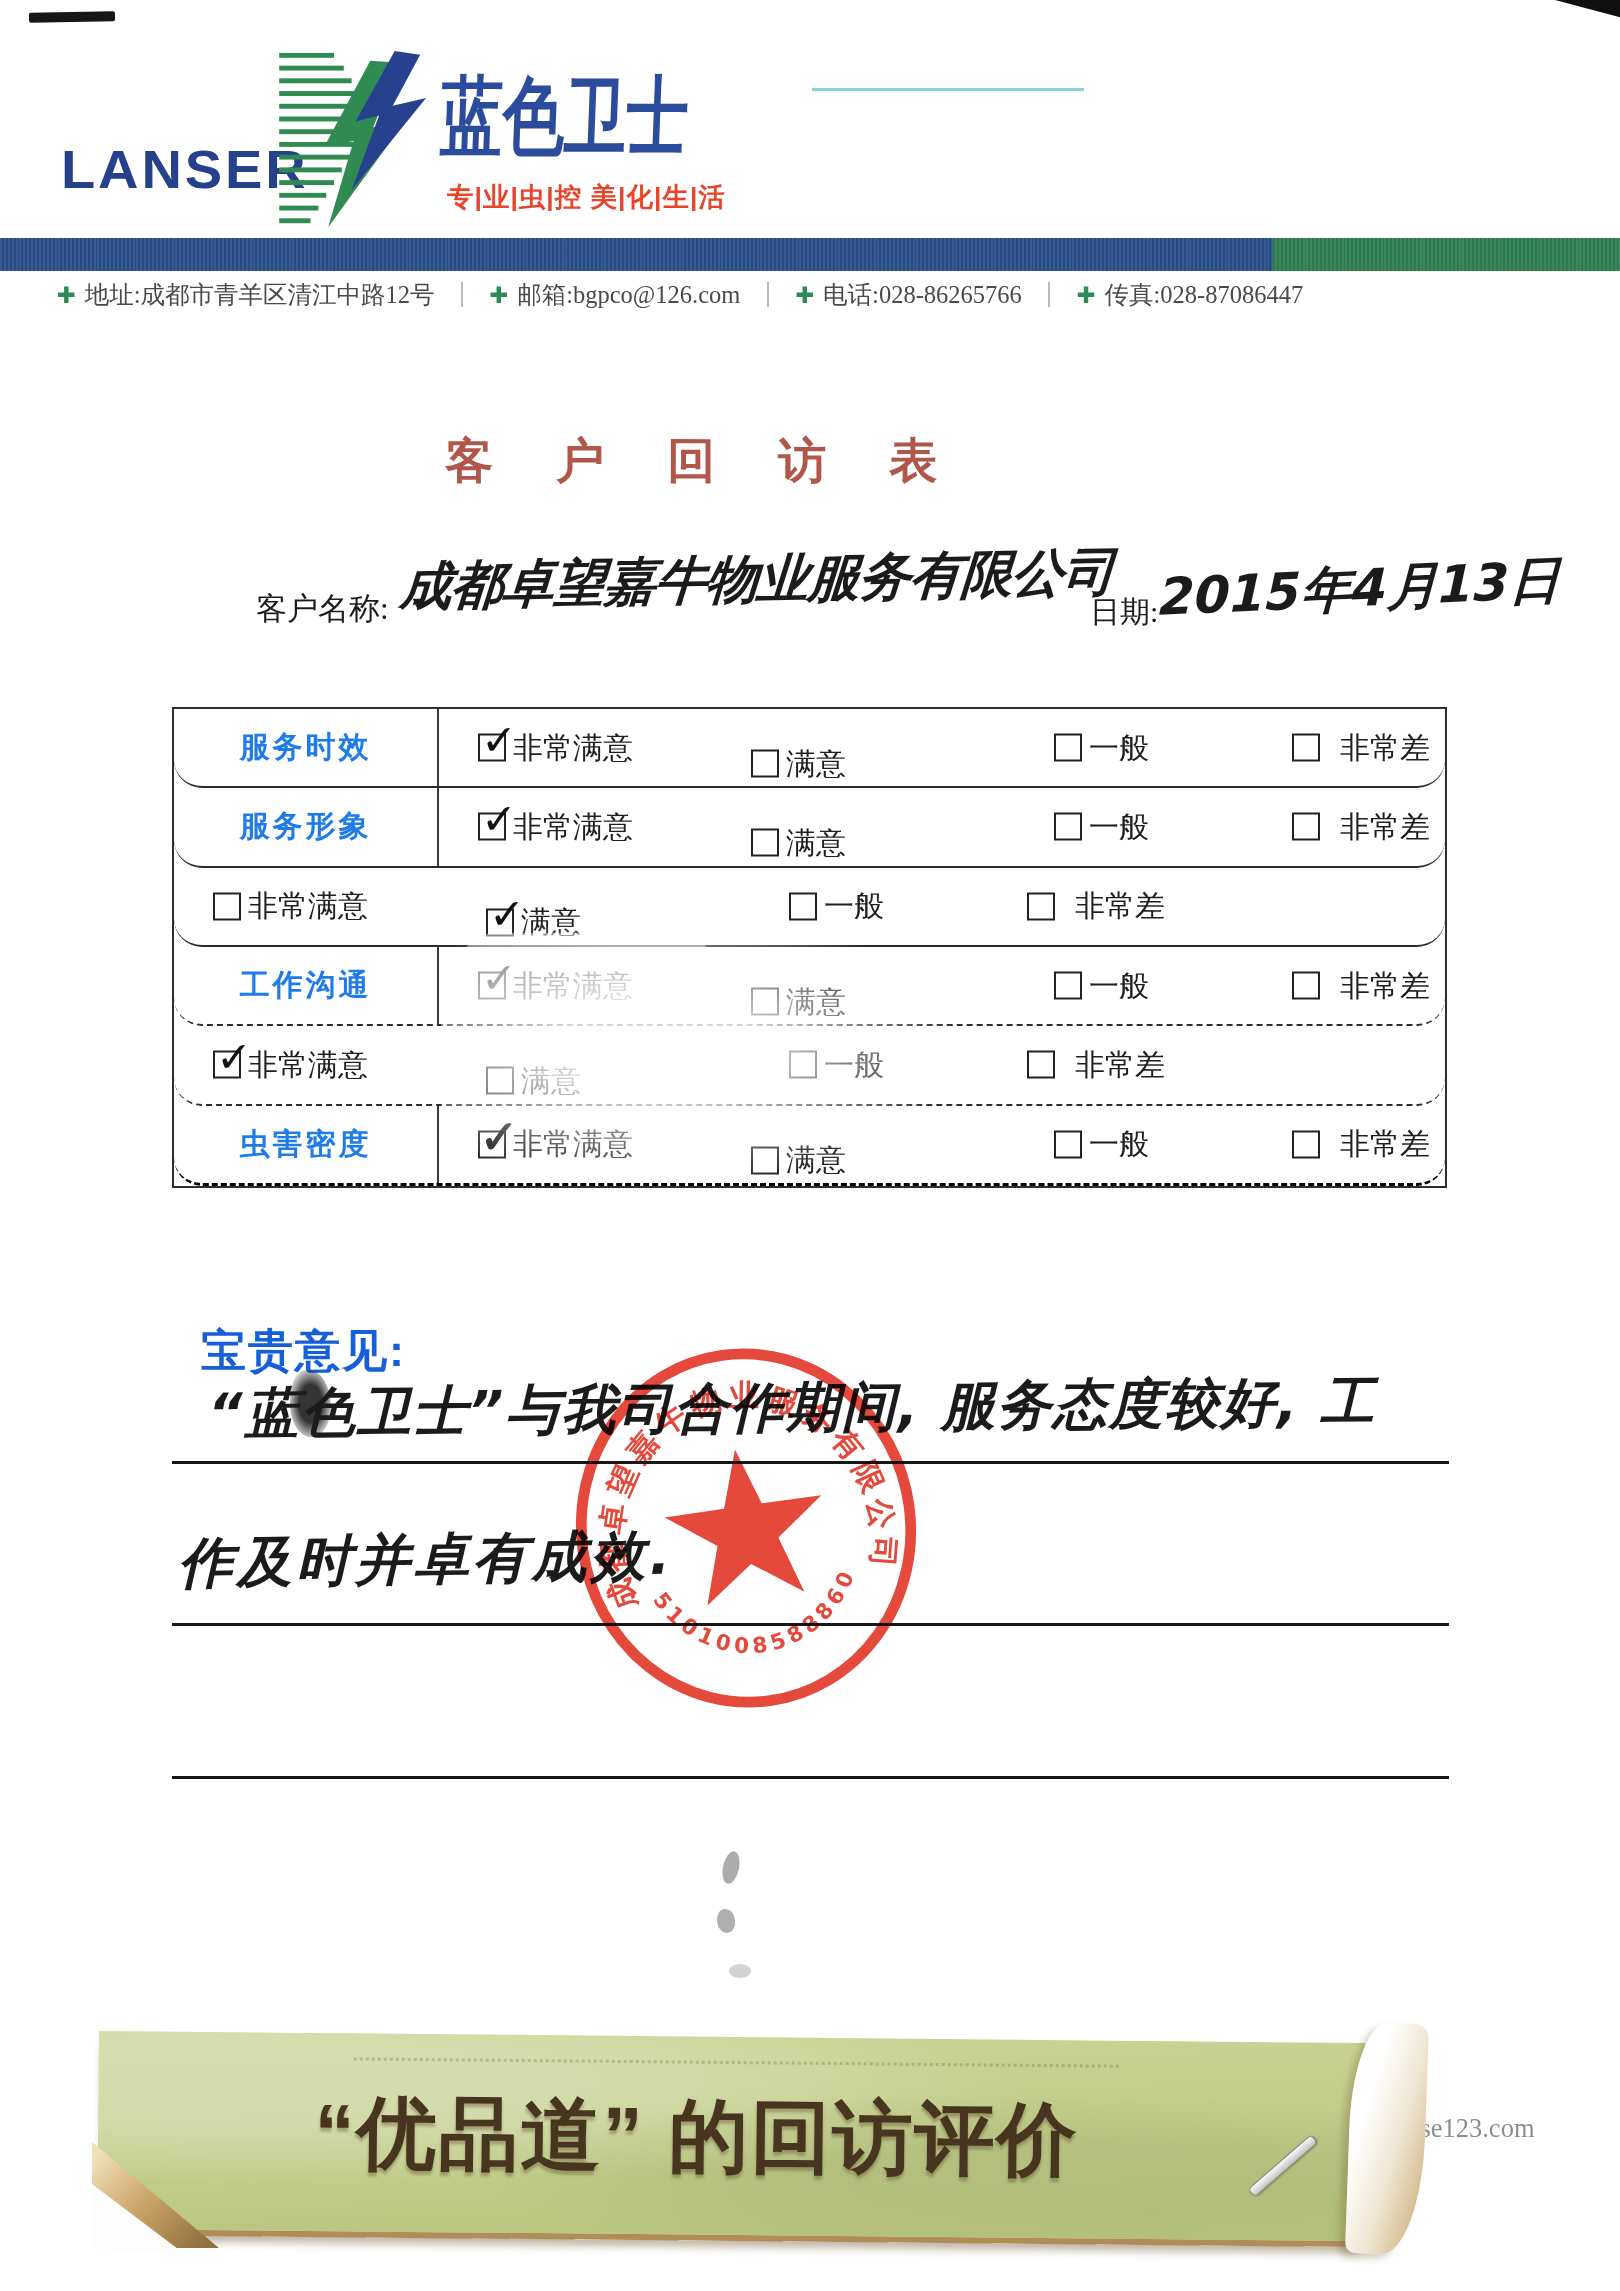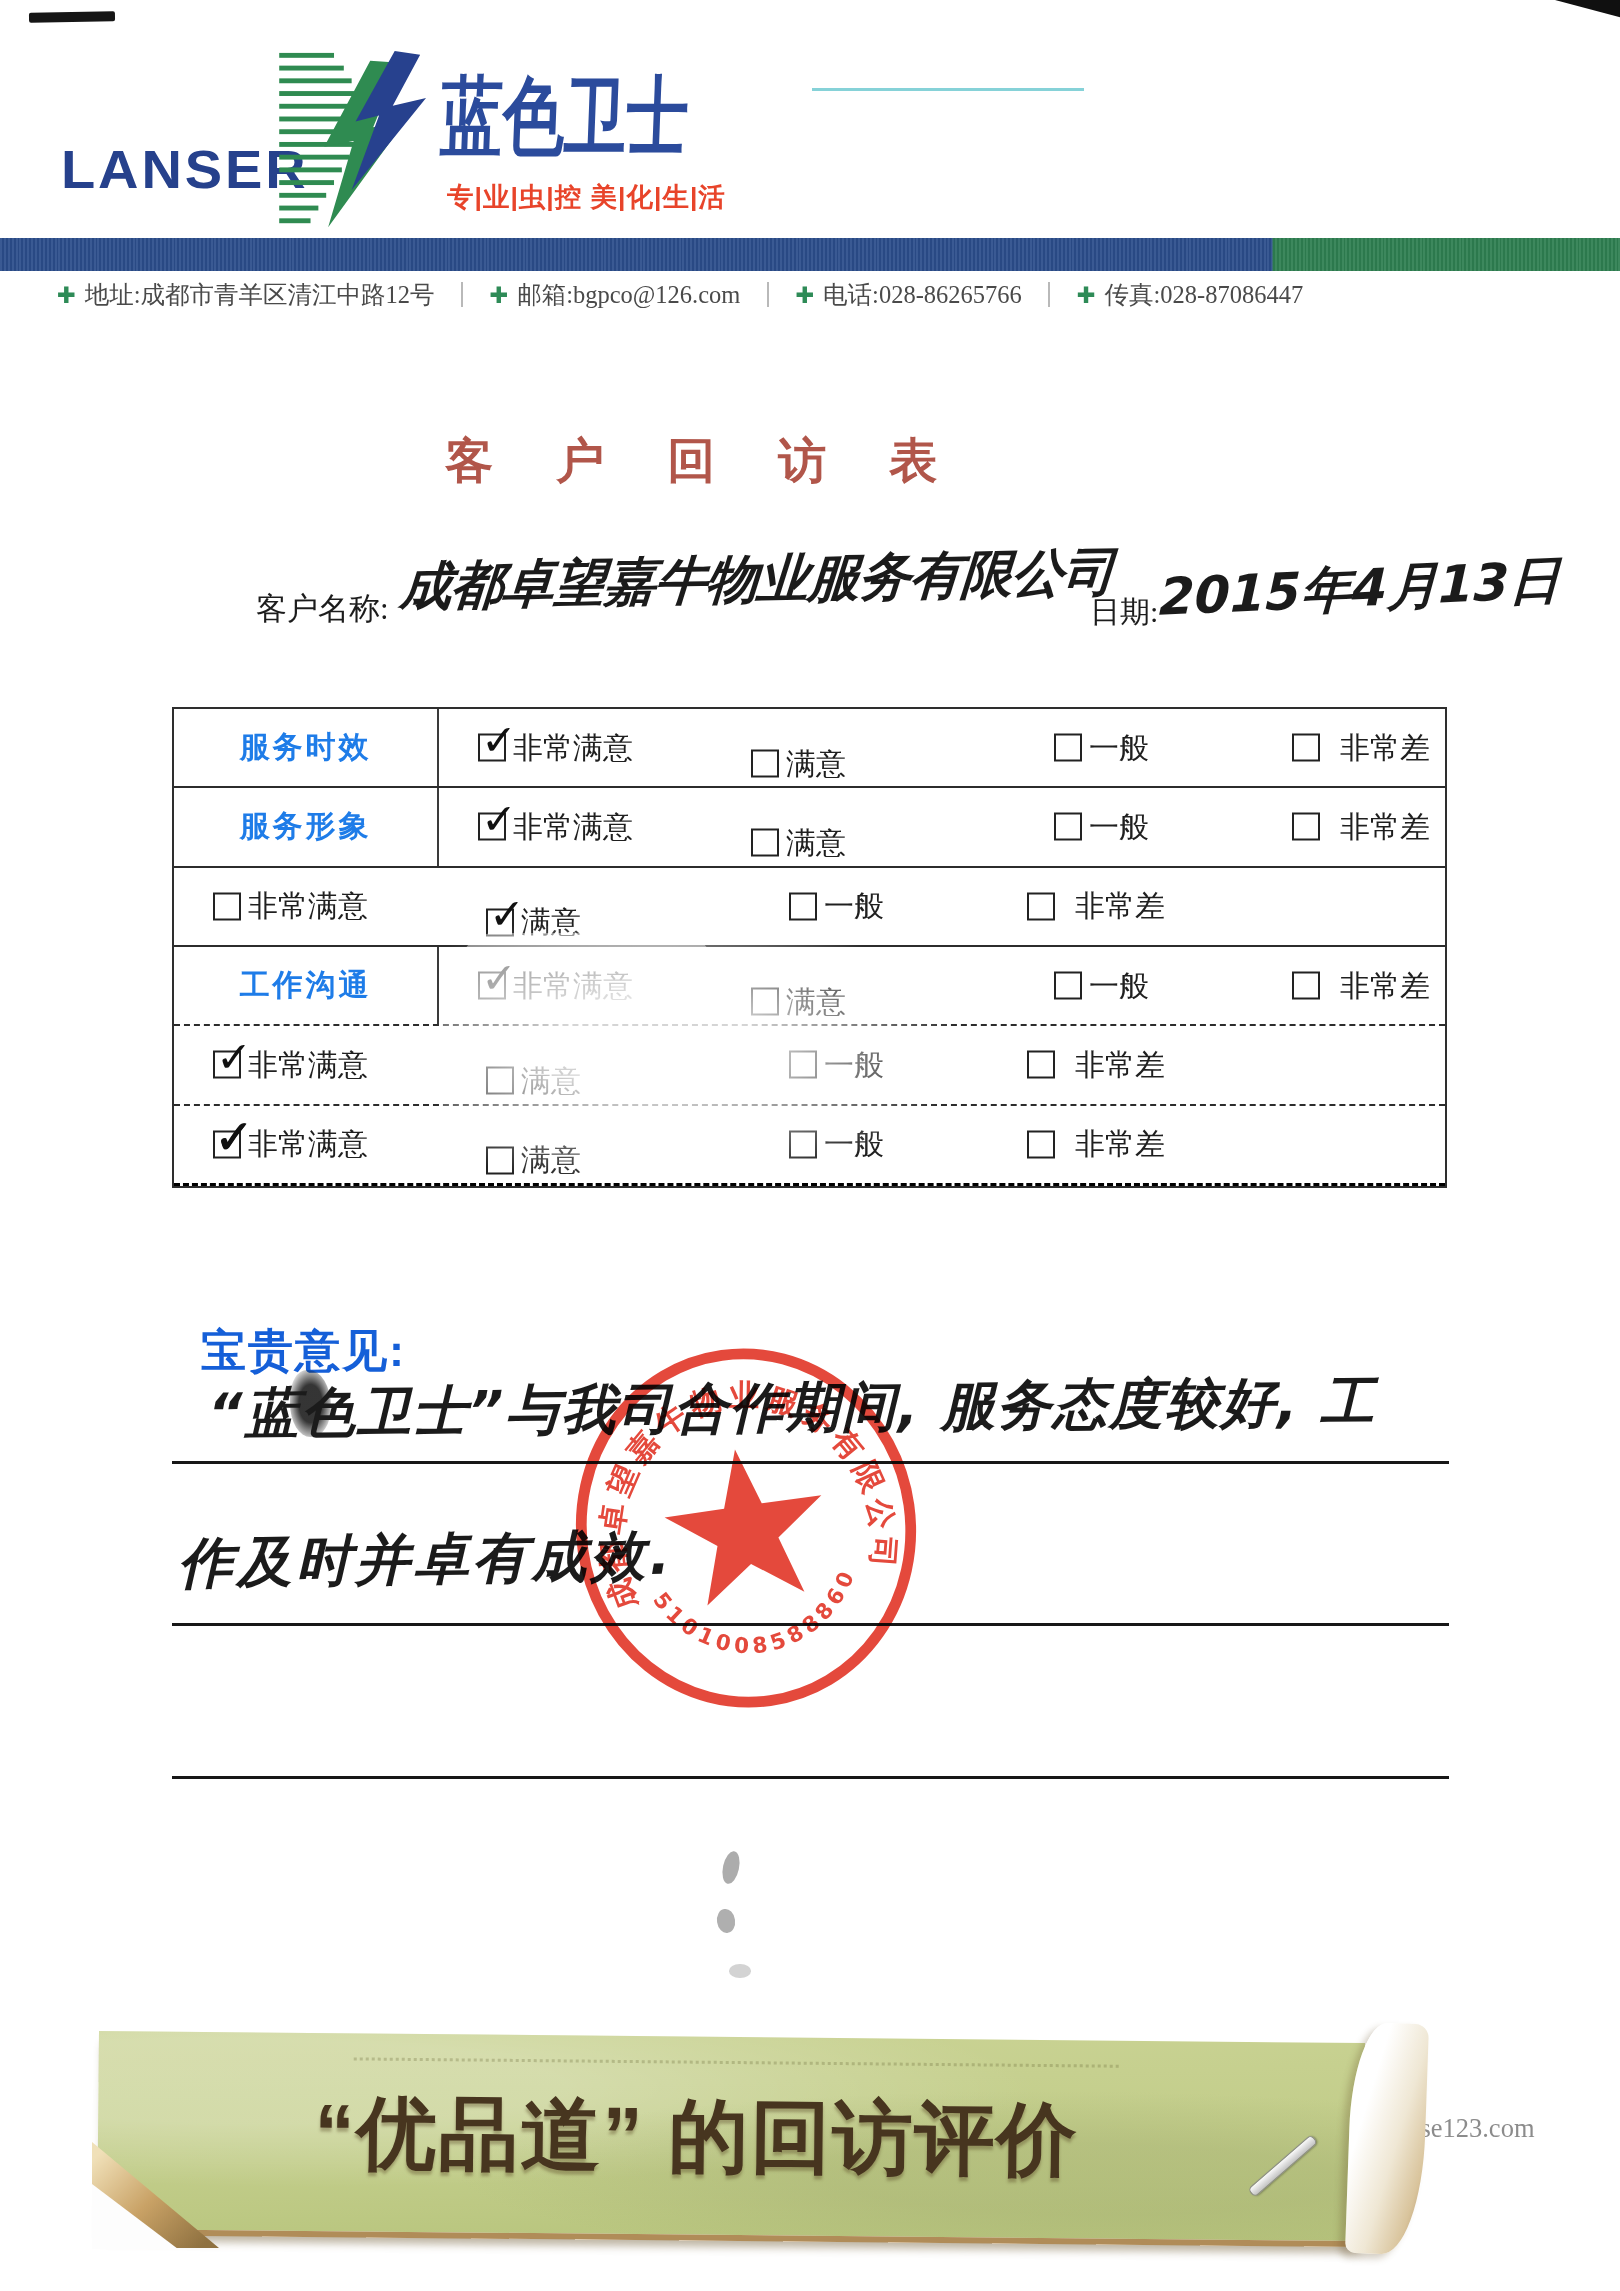--- a/index.html
+++ b/index.html
@@ -34,21 +34,21 @@
   .title{position:absolute;left:0;top:429px;width:1408px;text-align:center;font-family:"Liberation Serif",serif;font-size:48px;font-weight:bold;color:#b1564a;letter-spacing:25.5px;}
   
   .serifprint{font-family:"Liberation Serif",serif;color:#1c1c1c;}
   .cust-label{position:absolute;left:256px;top:588px;font-size:31px;}
   .date-label{position:absolute;left:1090px;top:592px;font-size:30px;}
   .hand{font-family:"DejaVu Sans",sans-serif;font-weight:bold;font-style:italic;color:#1b1b1b;white-space:nowrap;}
   .cust-name{position:absolute;left:400px;top:545px;font-size:52px;letter-spacing:-1px;transform:rotate(-1.2deg) skewX(-5deg);}
   .date-value{position:absolute;left:1159px;top:555px;font-size:51px;transform:rotate(-2.5deg) skewX(-4deg);}
   
   .rtable{position:absolute;left:172px;top:707px;width:1275px;height:481px;border:2.9px solid #2e2e2e;box-sizing:border-box;display:flex;flex-direction:column;}
-  .trow{flex:1;display:flex;border-bottom:2px solid #2c2c2c;box-sizing:border-box;}
+  .trow{flex:1;display:flex;border-bottom:2px solid #2c2c2c;box-sizing:border-box;border-radius:28px;}
   .trow:last-child{border-bottom:none;}
   .trow.faded{border-bottom-style:dashed;}
   .tlabel{width:265px;border-right:2px solid #3a3a3a;display:flex;align-items:center;justify-content:center;color:#1e7ce8;font-size:30px;font-weight:bold;letter-spacing:2.9px;box-sizing:border-box;}
   .topts{position:relative;flex:1;}
   .opt{position:absolute;top:50%;transform:translateY(-50%);display:flex;align-items:center;}
   .opt0{left:39px;}.opt1{left:312px;margin-top:16px;}.opt2{left:615px;}.opt3{left:853px;gap:13px;}
   .cb{width:28px;height:28px;border:2.5px solid #222;margin-right:6.9px;position:relative;background:#fff;box-sizing:border-box;flex:0 0 auto;}
   .ck{position:absolute;left:1px;top:-17.6px;font-size:43px;font-weight:bold;color:#111;font-family:"DejaVu Sans",sans-serif;line-height:1;}
   .ck-bold{font-size:47px;left:-1px;top:-19.6px;text-shadow:1px 0 0 #111, 0 1px 0 #111;}
   .optlabel{font-family:"Liberation Serif",serif;font-size:30px;color:#1f1f1f;white-space:nowrap;}
@@ -258,20 +258,21 @@
             <span class="cb"></span>
             <span class="optlabel">一般</span>
           </span>
           <span class="opt opt3">
             <span class="cb"></span>
             <span class="optlabel">非常差</span>
           </span>
         </div>
       </div>
       <div class="trow faded">
+        <div class="tlabel">虫害密度</div>
         <div class="topts">
           <span class="opt opt0">
             <span class="cb">
               <span class="ck ck-bold">✓</span>
             </span>
             <span class="optlabel">非常满意</span>
           </span>
           <span class="opt opt1">
             <span class="cb"></span>
             <span class="optlabel">满意</span>

